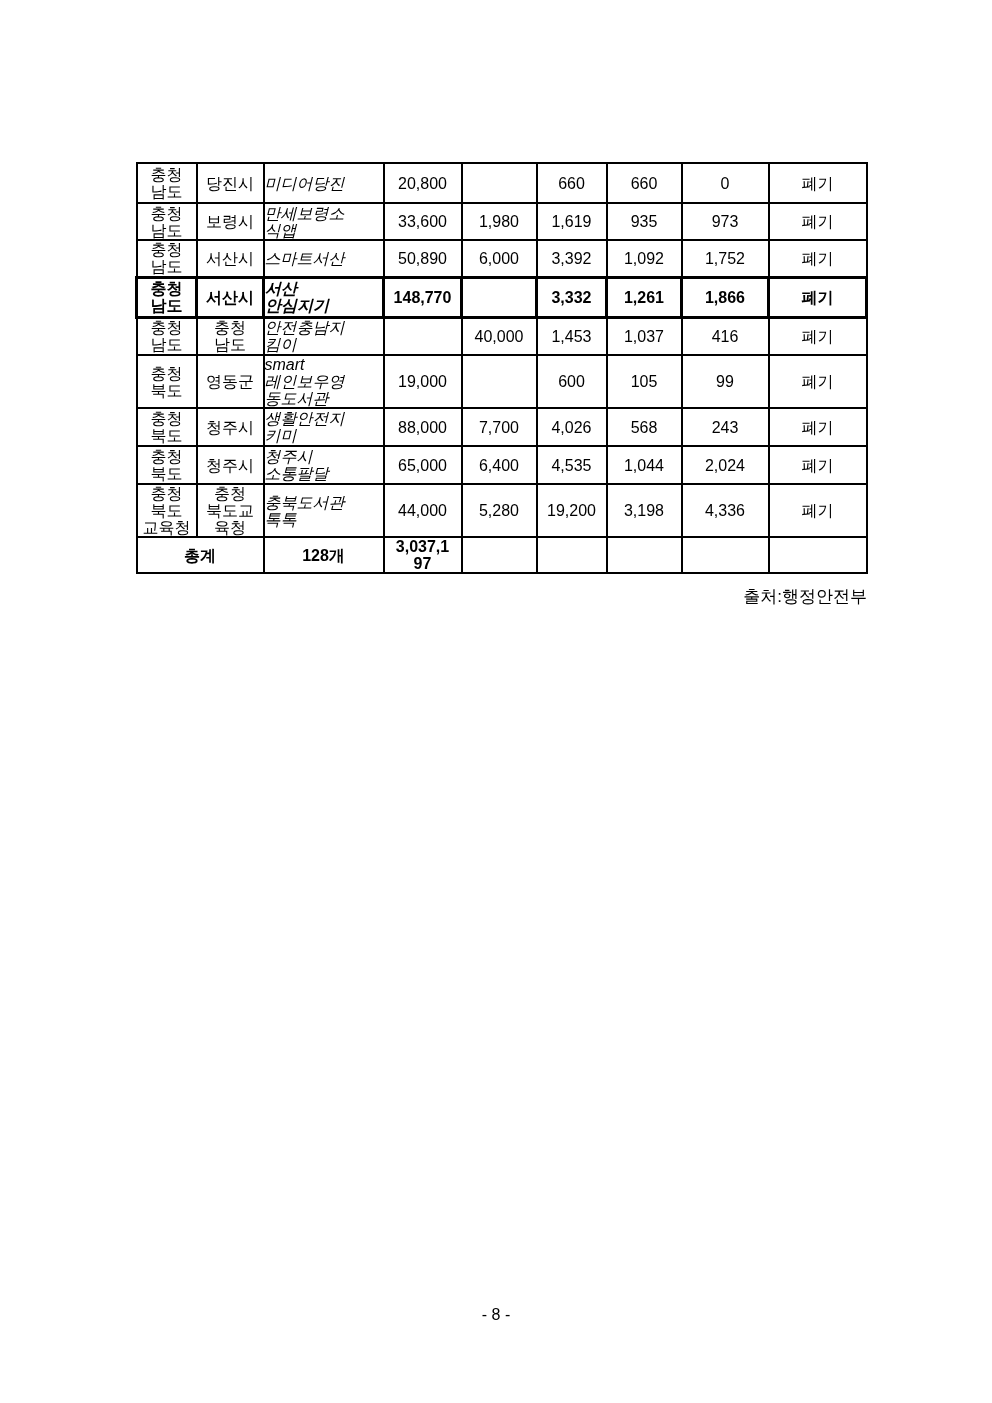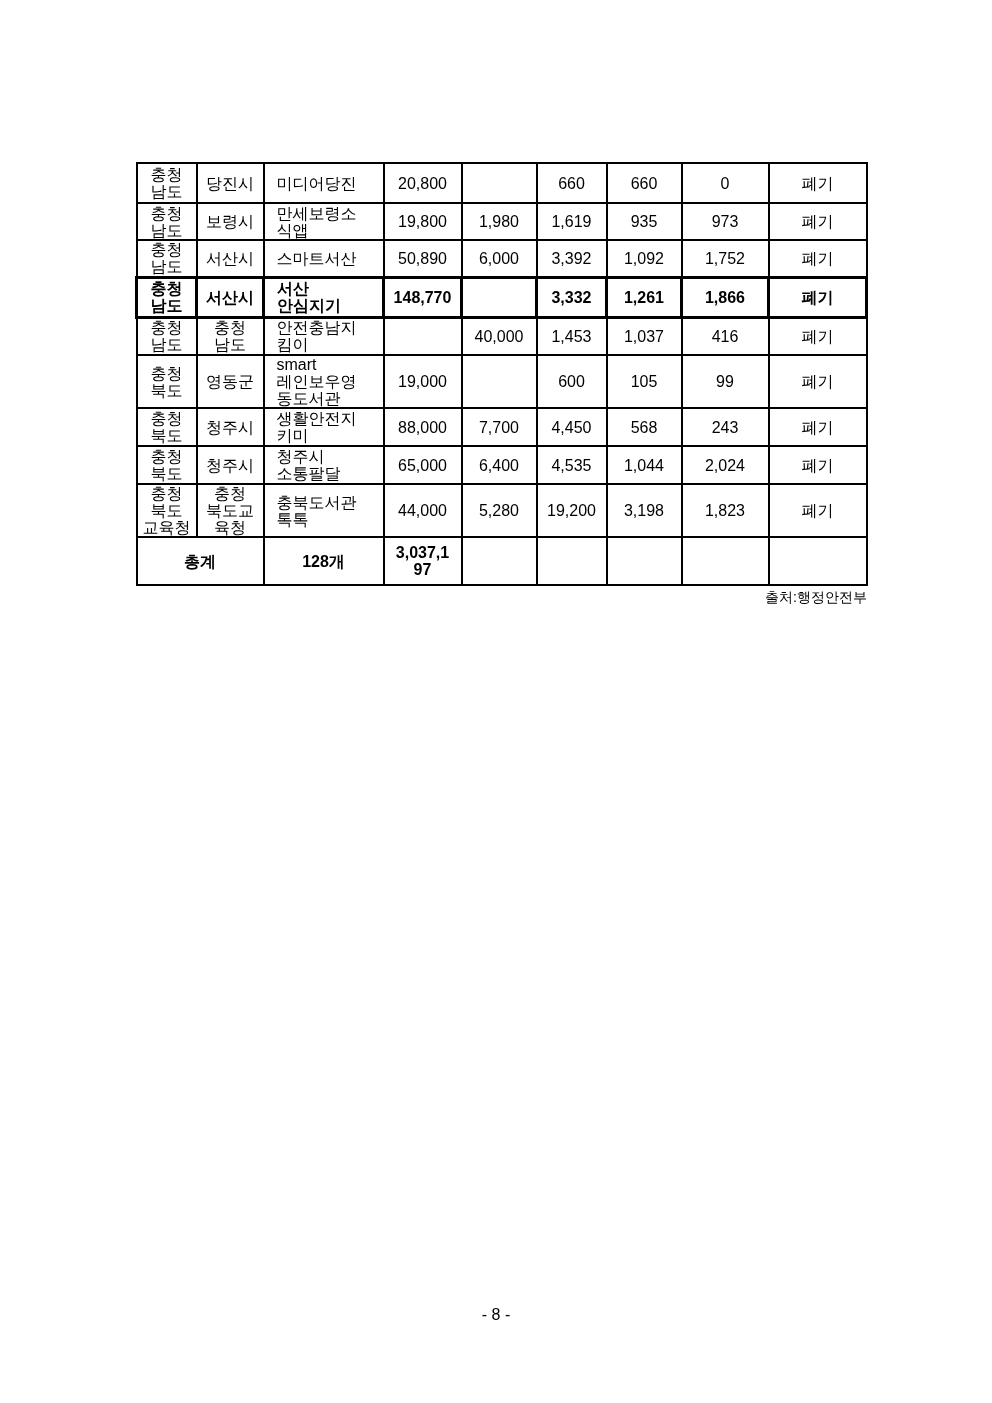--- a/index.html
+++ b/index.html
@@ -25,30 +25,31 @@
     text-align: center;
     vertical-align: middle;
     font-size: 16px;
     line-height: 17px;
     padding: 0;
     white-space: pre-line;
     overflow: hidden;
   }
   table.grid td.app {
     text-align: left;
-    padding-left: 12px;
+    padding-left: 0;
+    font-style: italic;
   }
   tr.bold td { font-weight: bold; border-width: 3px; }
   tr.total td { font-weight: bold; }
 
   .source {
     position: absolute;
     top: 587px;
     right: 125px;
-    font-size: 14px;
+    font-size: 17px;
     line-height: 20px;
   }
   .pagenum {
     position: absolute;
     top: 1306px;
     left: 0; width: 100%;
     text-align: center;
     font-size: 16px;
   }
 </style>
@@ -81,21 +82,21 @@
         <td>660</td>
         <td>0</td>
         <td>폐기</td>
       </tr>
       <tr style="height:37px">
         <td>충청
 남도</td>
         <td>보령시</td>
         <td class="app">만세보령소
 식앱</td>
-        <td>19,800</td>
+        <td>33,600</td>
         <td>1,980</td>
         <td>1,619</td>
         <td>935</td>
         <td>973</td>
         <td>폐기</td>
       </tr>
       <tr style="height:37px">
         <td>충청
 남도</td>
         <td>서산시</td>
@@ -149,21 +150,21 @@
         <td>폐기</td>
       </tr>
       <tr style="height:38px">
         <td>충청
 북도</td>
         <td>청주시</td>
         <td class="app">생활안전지
 키미</td>
         <td>88,000</td>
         <td>7,700</td>
-        <td>4,450</td>
+        <td>4,026</td>
         <td>568</td>
         <td>243</td>
         <td>폐기</td>
       </tr>
       <tr style="height:38px">
         <td>충청
 북도</td>
         <td>청주시</td>
         <td class="app">청주시
 소통팔달</td>
@@ -180,24 +181,24 @@
 교육청</td>
         <td>충청
 북도교
 육청</td>
         <td class="app">충북도서관
 톡톡</td>
         <td>44,000</td>
         <td>5,280</td>
         <td>19,200</td>
         <td>3,198</td>
-        <td>1,823</td>
-        <td>폐기</td>
-      </tr>
-      <tr class="total" style="height:48px">
+        <td>4,336</td>
+        <td>폐기</td>
+      </tr>
+      <tr class="total" style="height:36px">
         <td colspan="2">총계</td>
         <td>128개</td>
         <td>3,037,1
 97</td>
         <td></td>
         <td></td>
         <td></td>
         <td></td>
         <td></td>
       </tr>

